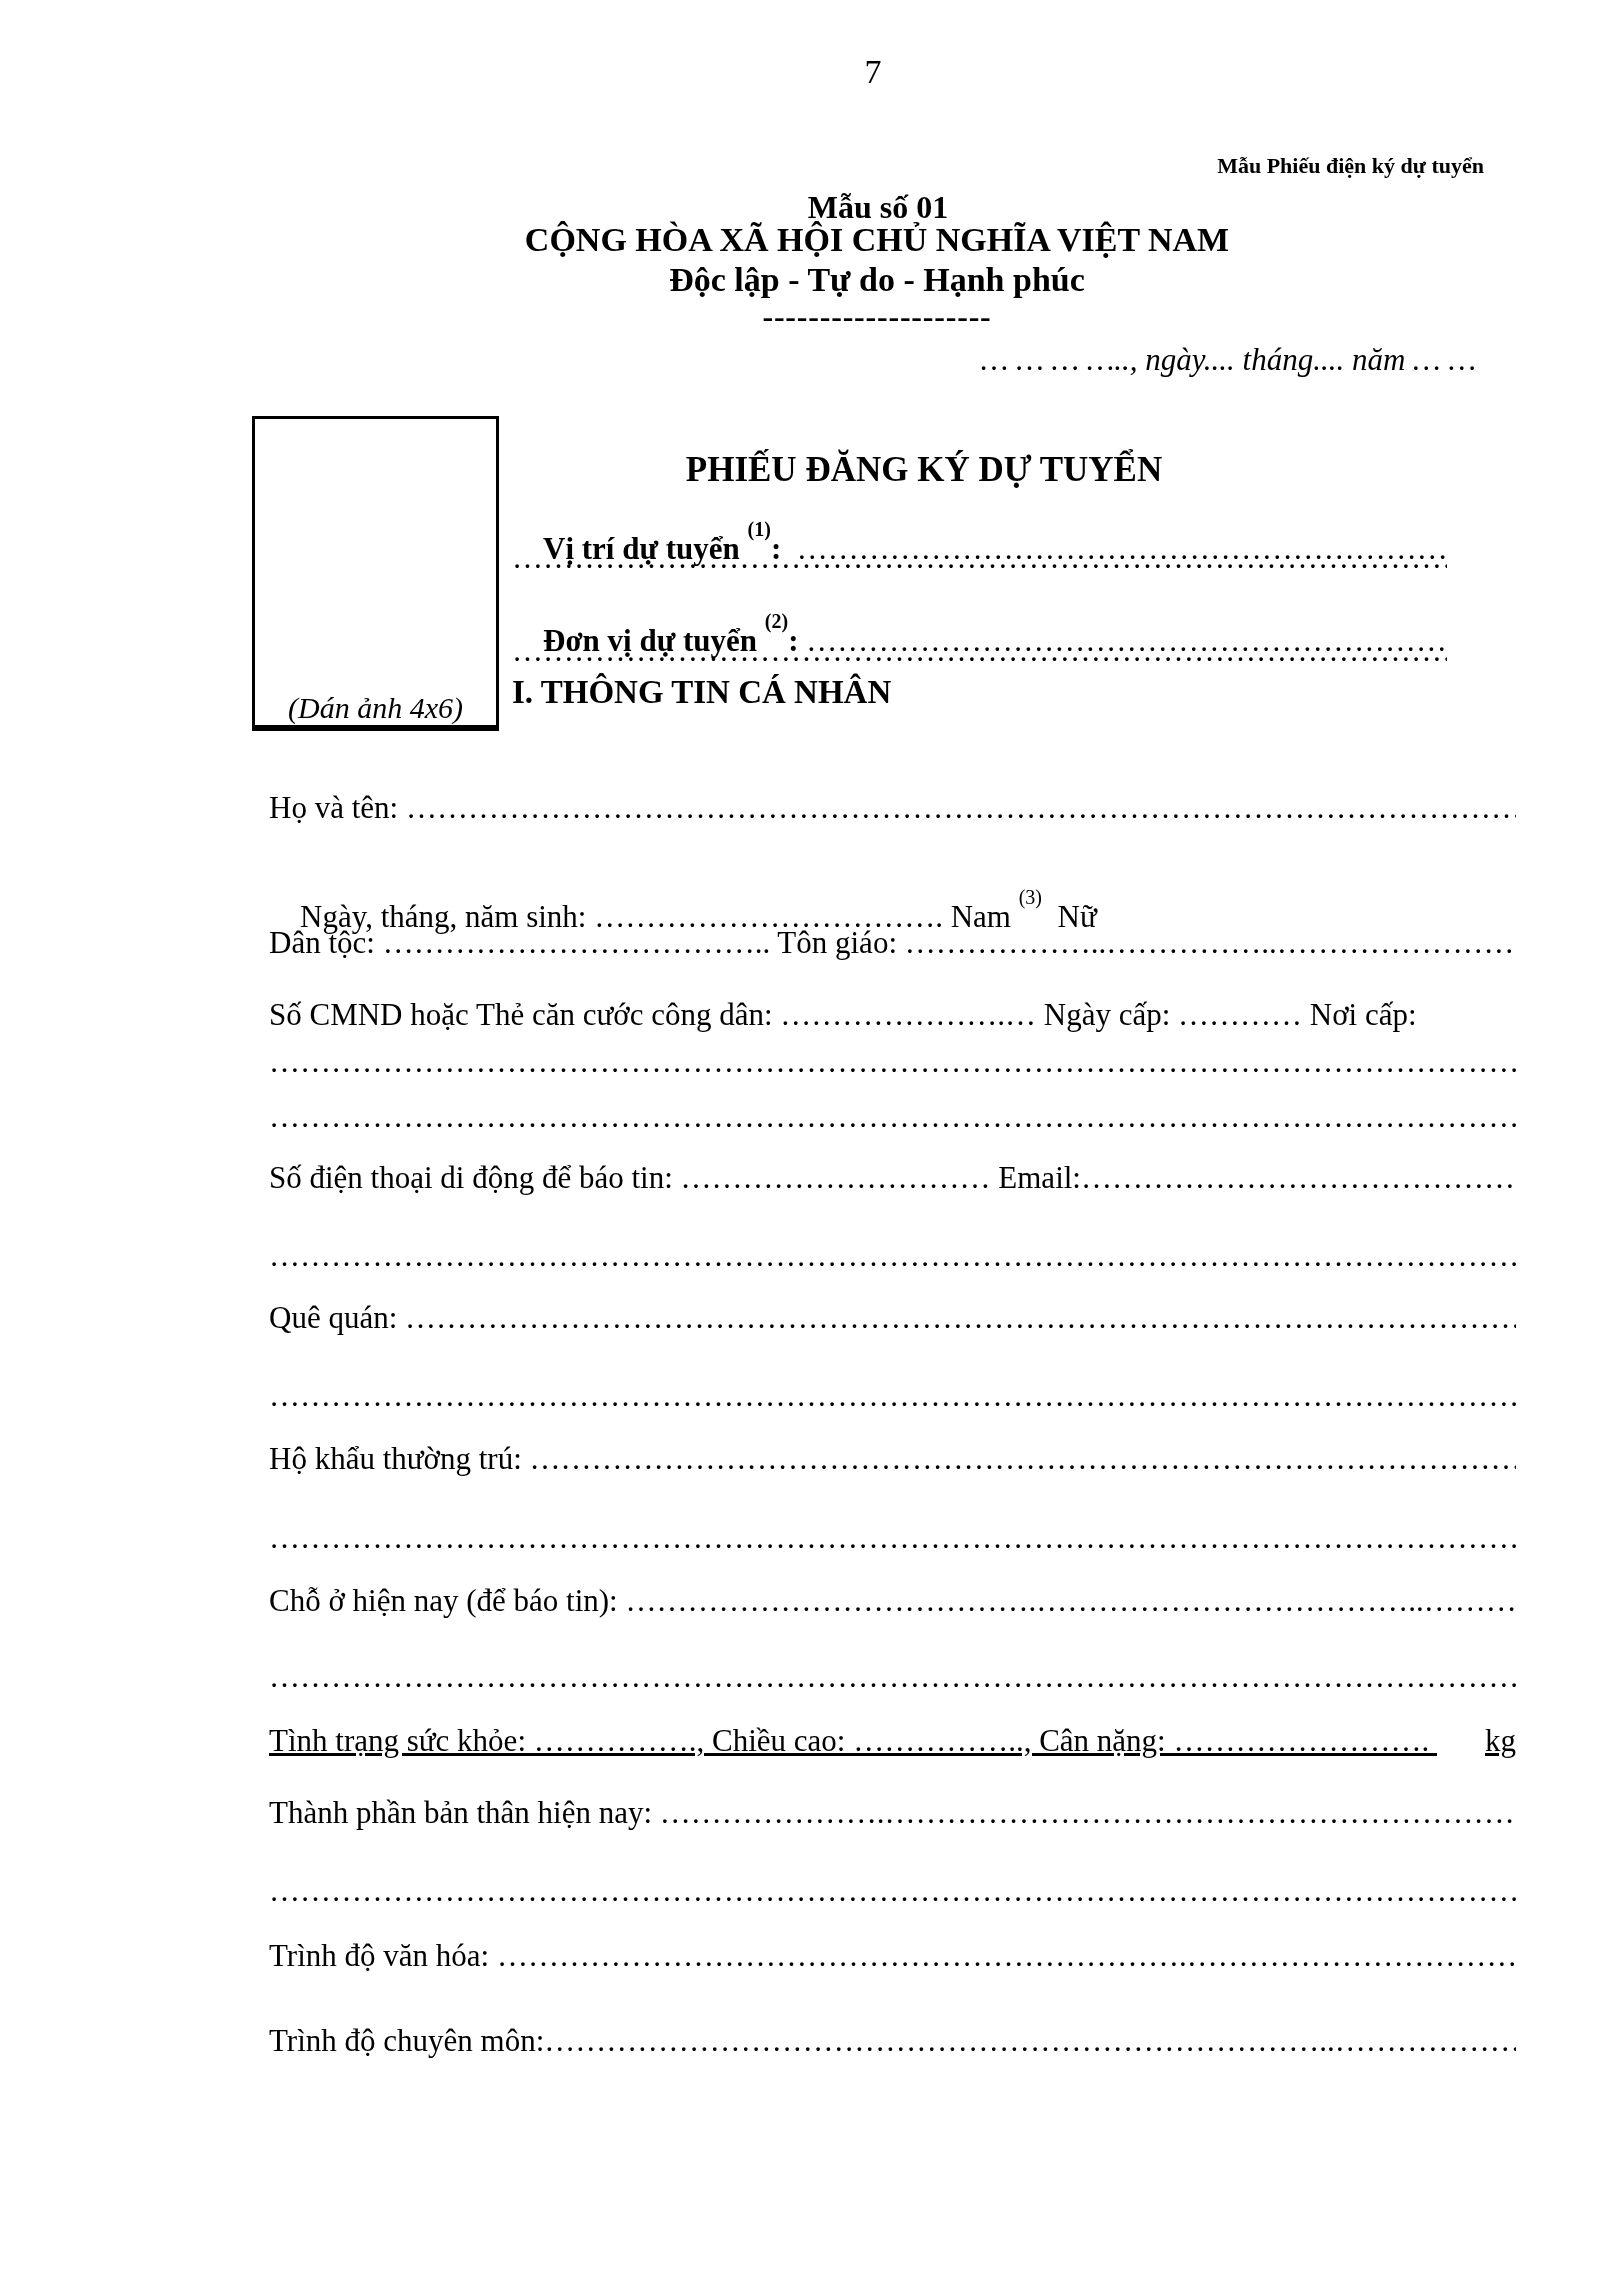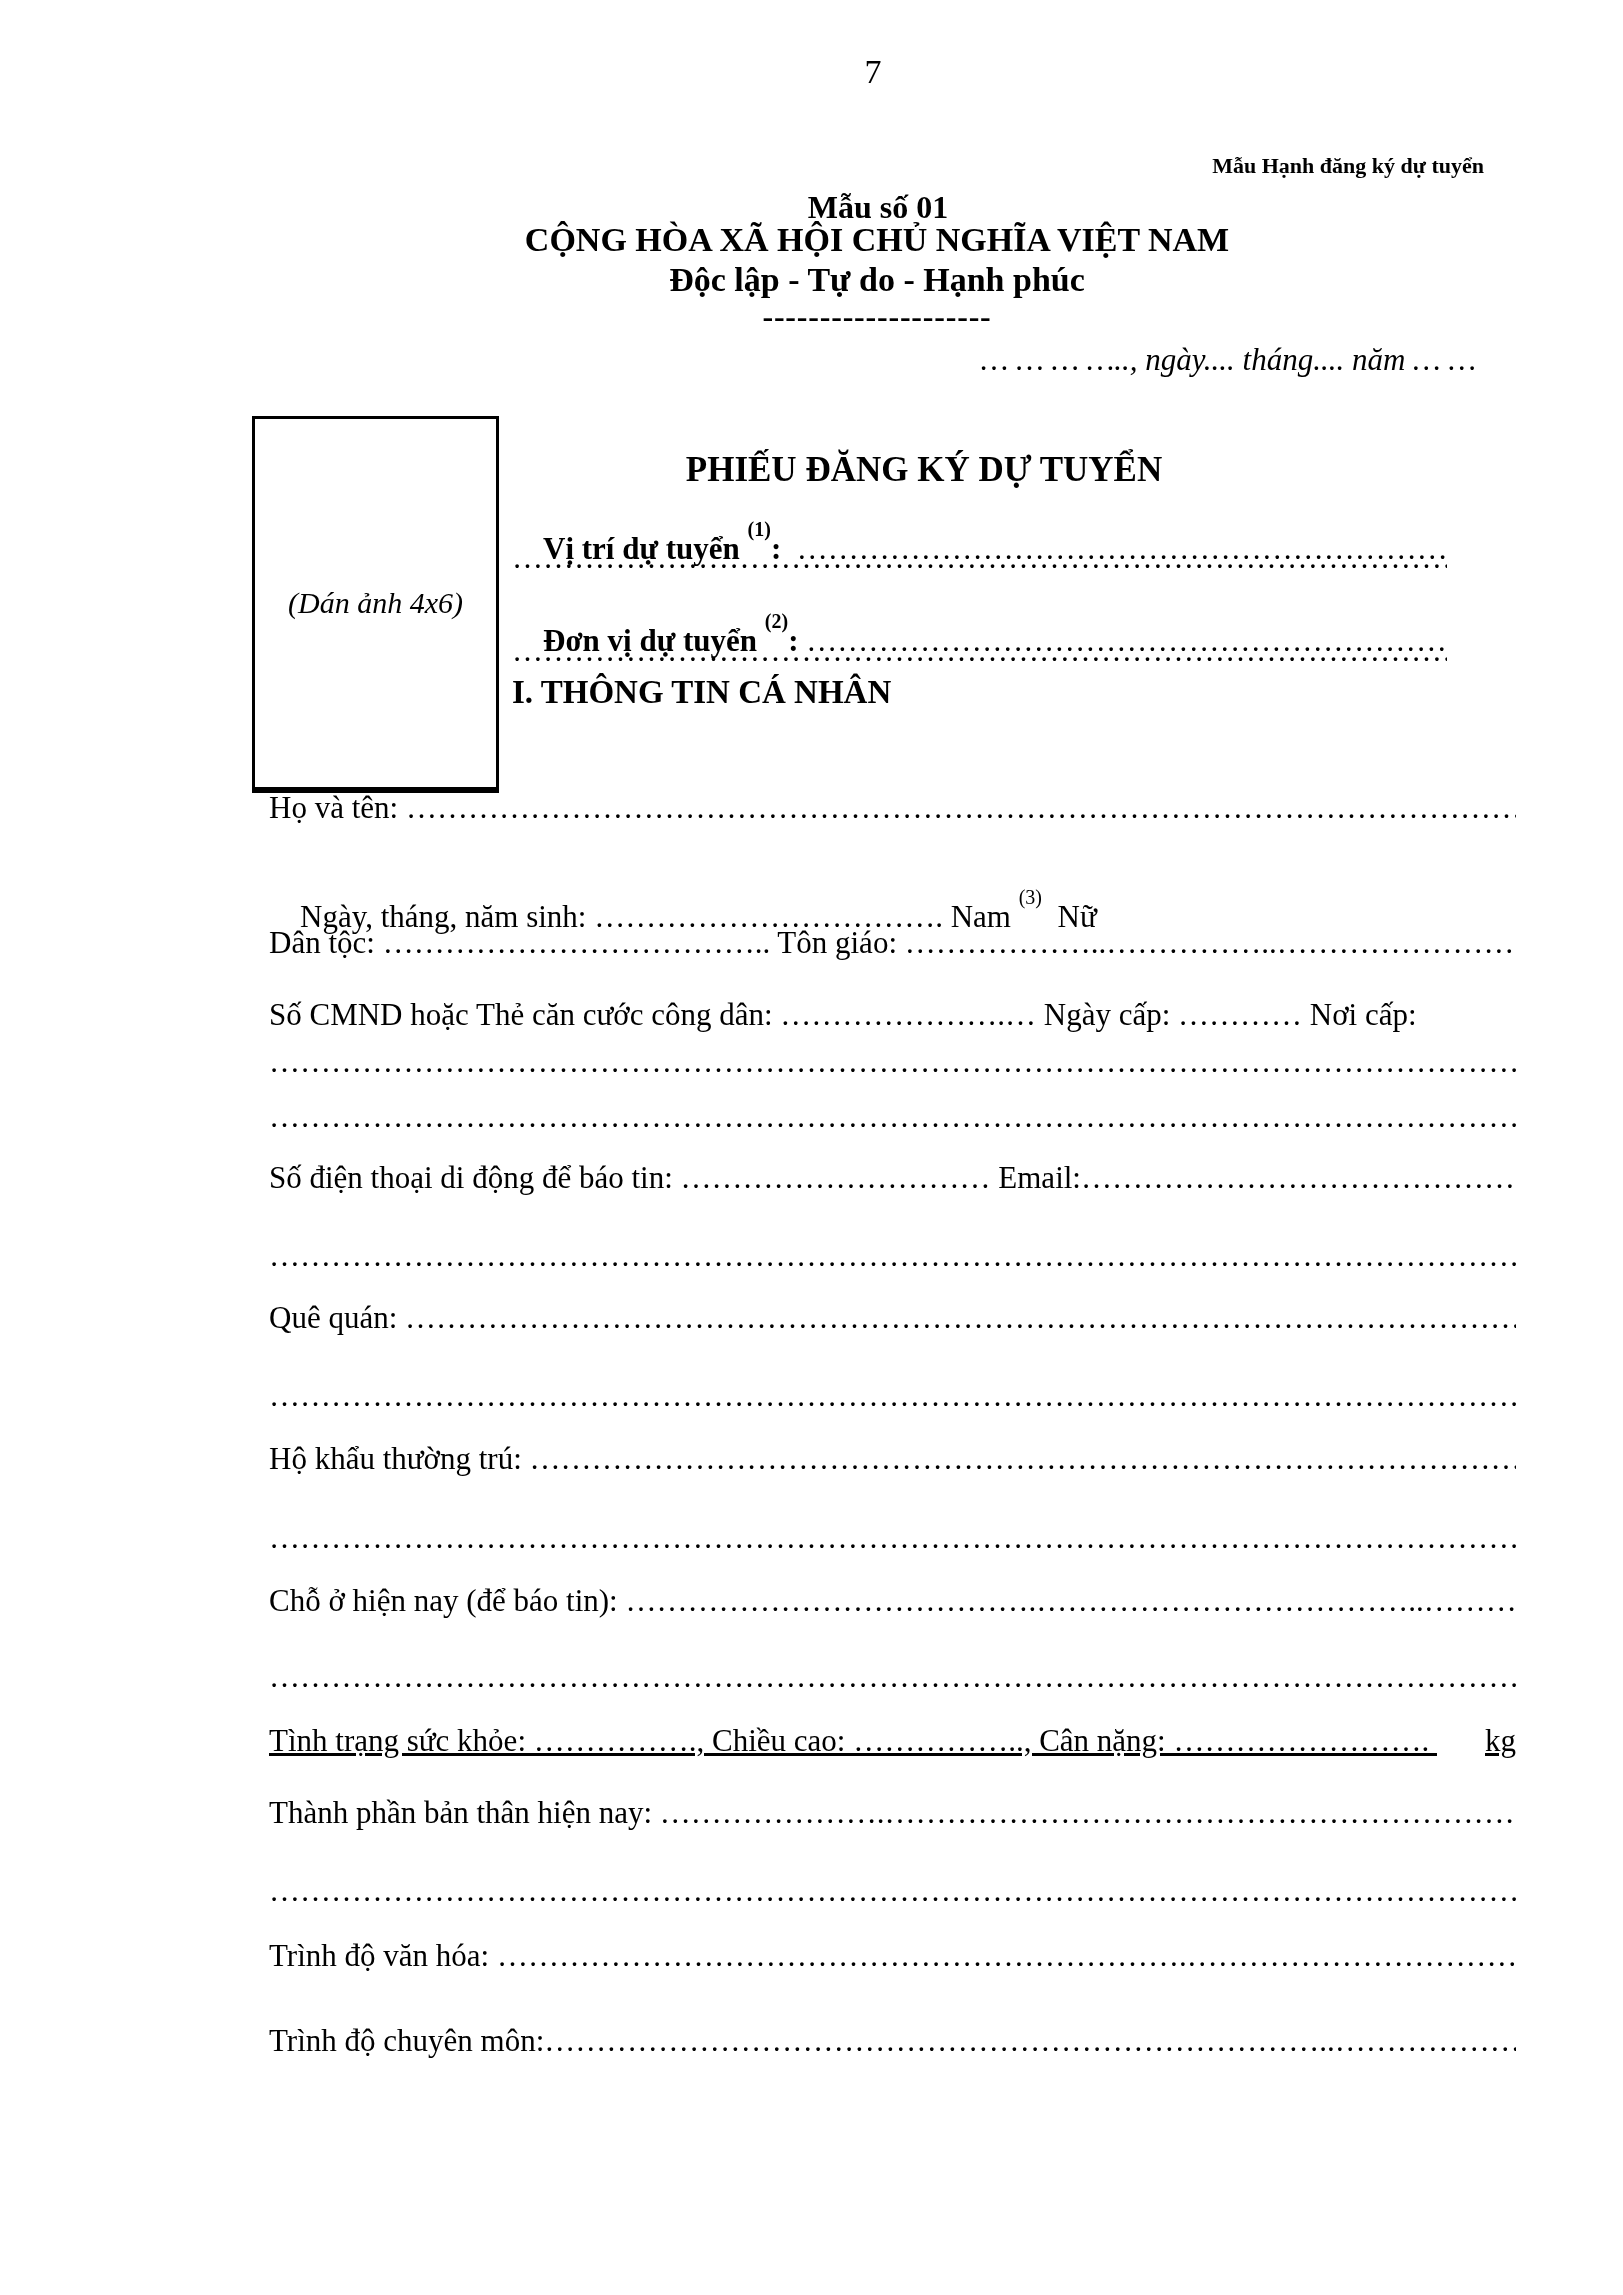--- a/index.html
+++ b/index.html
@@ -17,39 +17,39 @@
   .ctr{transform:translateX(-50%);}
   sup.fnote{font-size:20px; line-height:0; position:relative; top:-12px;}
   .page-number{font-size:34px; line-height:46px;}
   .corner-note{font-size:22px; line-height:27px; font-weight:bold;}
   .form-no{font-size:32px; line-height:46px; font-weight:bold;}
   .nat-title{font-size:34px; line-height:49px; font-weight:bold;}
   .motto{font-size:34px; line-height:49px; font-weight:bold;}
   .divider{font-size:32px; line-height:46px; font-weight:bold; letter-spacing:0.8px;}
   .date-line{font-size:31px; line-height:46px; font-style:italic;}
   .photo-box{
-    left:252px; top:416px; width:247px; height:377px; box-sizing:border-box;
+    left:252px; top:416px; width:247px; height:315px; box-sizing:border-box;
     border:3.4px solid #000; border-bottom-width:6px;
-    display:flex; align-items:center; justify-content:center;
+    display:flex; align-items:flex-end; justify-content:center;
   }
   .photo-box-label{font-size:30px; font-style:italic;}
   .form-title{font-size:35px; line-height:49px; font-weight:bold;}
   .section-title{font-size:33px; line-height:46px; font-weight:bold;}
   .flexline{display:flex;text-decoration:underline;}
   .flexline .grow{flex:1 1 auto; overflow:hidden; white-space:pre;}
   .flexline .fixed{flex:0 0 auto; white-space:pre;}
 </style>
 </head>
 <body>
 
 <div class="page">
 
   <div class="abs ctr page-number" style="left:873px; top:49px;">7</div>
 
-  <div class="abs corner-note" style="right:140px; top:152px;">Mẫu Hạnh đăng ký dự tuyển</div>
+  <div class="abs corner-note" style="right:140px; top:152px;">Mẫu Phiếu điện ký dự tuyển</div>
 
   <div class="abs ctr form-no" style="left:878px; top:184px;">Mẫu số 01</div>
   <div class="abs ctr motto" style="left:877px; top:255px;">Độc lập - Tự do - Hạnh phúc</div>
   <div class="abs ctr nat-title" style="left:877px; top:215px;">CỘNG HÒA XÃ HỘI CHỦ NGHĨA VIỆT NAM</div>
   <div class="abs ctr divider" style="left:877px; top:293px;">--------------------</div>
   <div class="abs date-line" style="right:148px; top:337px;">… … … ….., ngày.... tháng.... năm … …</div>
 
   <div class="abs photo-box">
     <span class="photo-box-label">(Dán ảnh 4x6)</span>
   </div>

